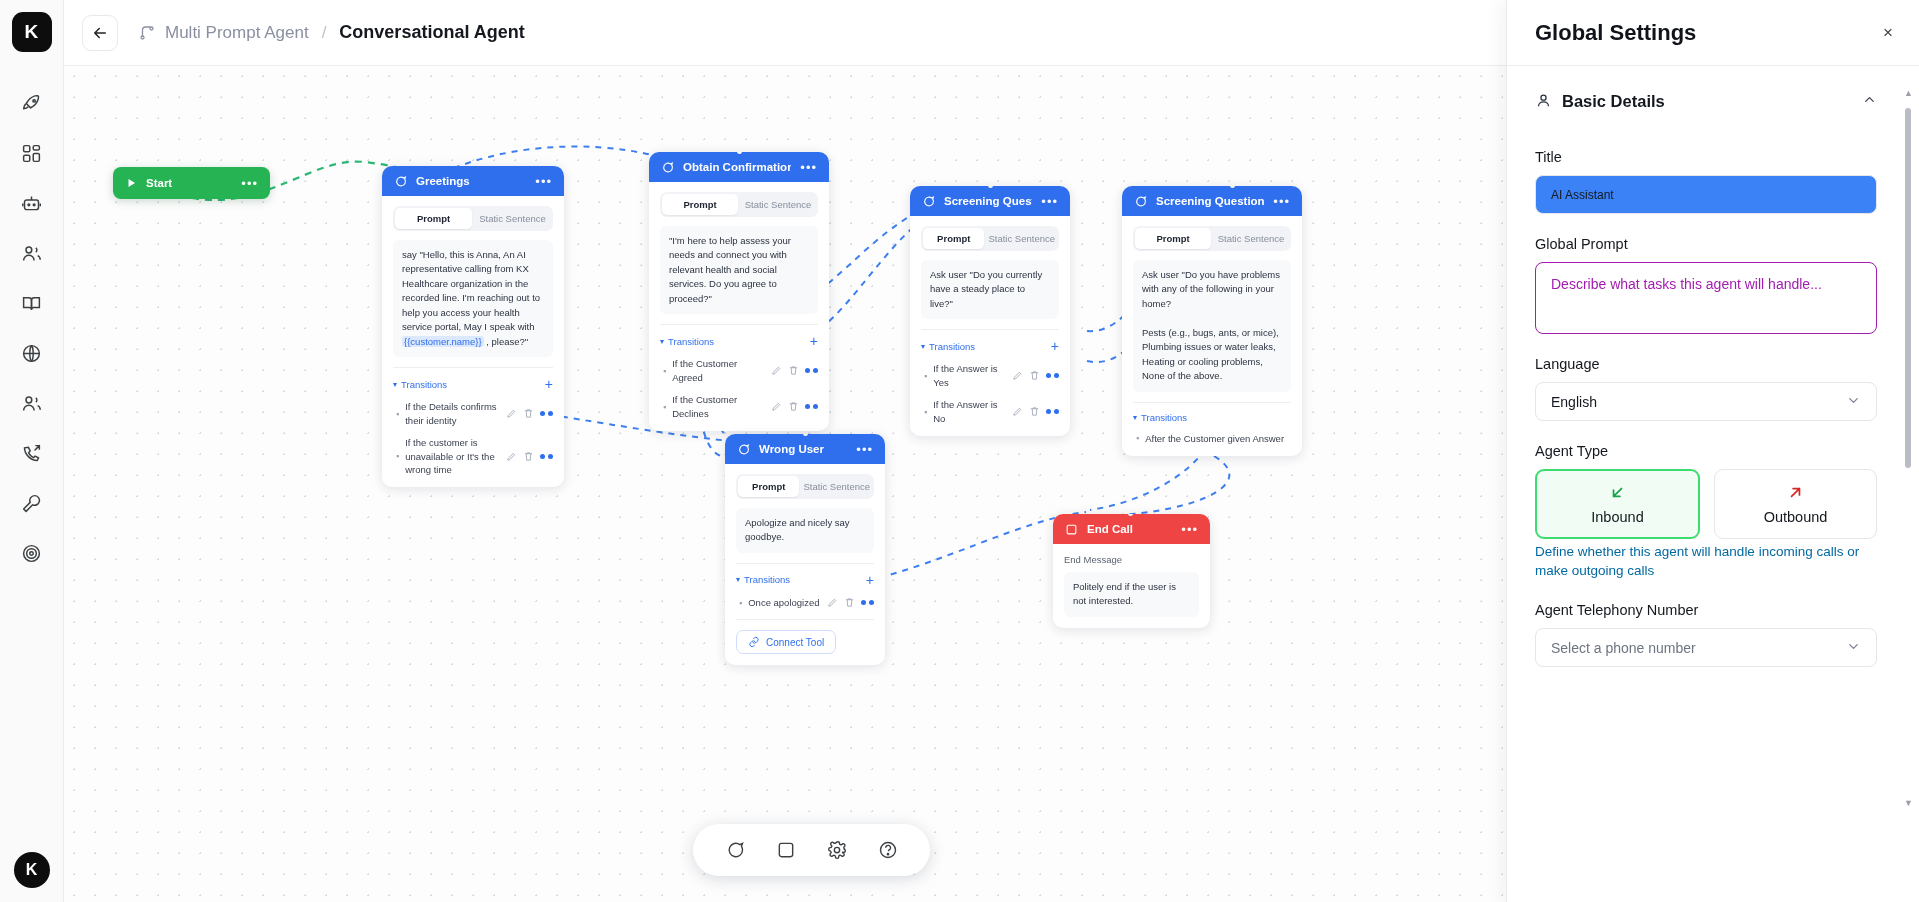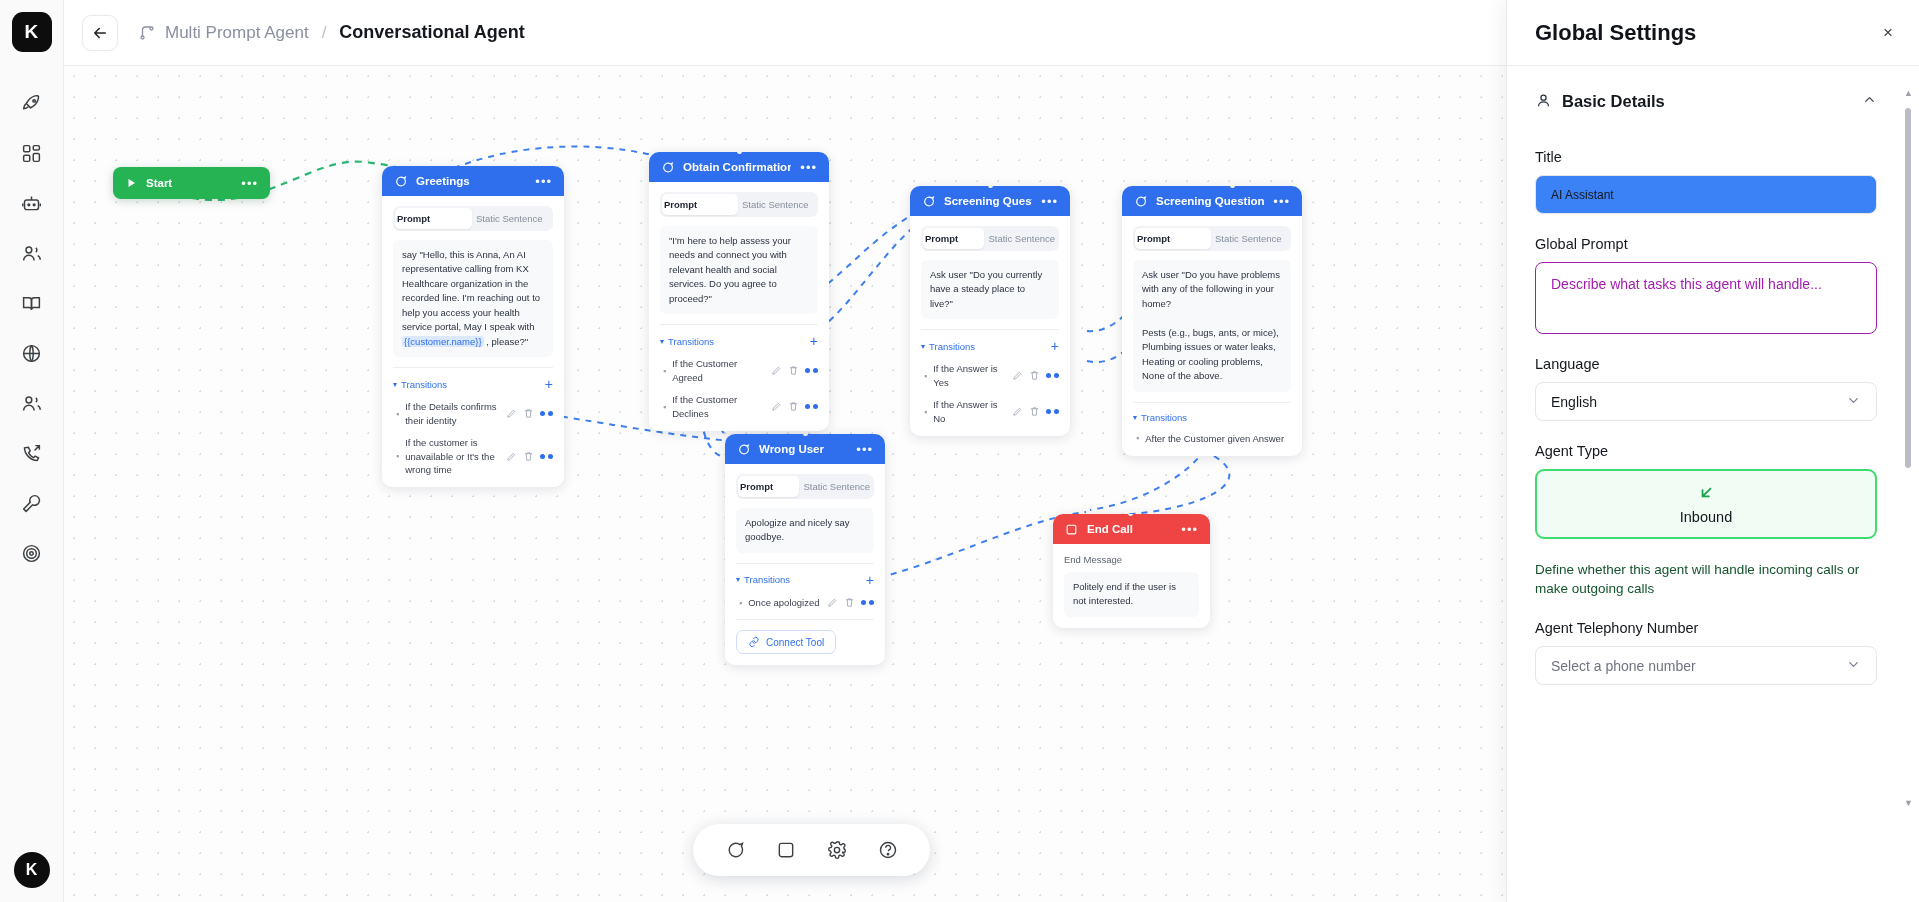--- a/index.html
+++ b/index.html
@@ -60,21 +60,21 @@
   .node-head.blue { background:#2f6fed; }
   .node-head.red { background:#ef4444; }
   .node-head svg { width:13px; height:13px; flex:none; }
   .node-title { font-size:11.5px; font-weight:700; white-space:nowrap;
     overflow:hidden; }
   .node-dots { margin-left:auto; font-size:13px; letter-spacing:1px;
     opacity:.95; line-height:1; }
   .node-body { padding:10px 11px 11px; }
   .tabs { display:flex; background:#f1f3f7; border-radius:7px; padding:2px;
     gap:2px; }
-  .tab { flex:1; text-align:left; font-size:9.5px; padding:5px 2px;
+  .tab { flex:1; text-align:center; font-size:9.5px; padding:5px 2px;
     border-radius:5px; color:#878e9c; white-space:nowrap; }
   .tab.active { background:#fff; color:#1d2330; font-weight:600;
     box-shadow:0 1px 2px rgba(0,0,0,.07); }
   .ptext { margin-top:9px; background:#f8f9fb; border-radius:6px;
     padding:8px 9px; font-size:9.5px; line-height:1.52; color:#2b3240; }
   .var { background:#dbe8fd; color:#2f6fed; border-radius:3px; padding:0 2px; }
   .sep { height:1px; background:#eceef2; margin:10px 0 0; }
   .trans-hd { display:flex; align-items:center; margin-top:9px; }
   .trans-lbl { font-size:9.5px; color:#2f6fed; display:flex; align-items:center;
     gap:4px; }
@@ -146,21 +146,21 @@
   .select .chev svg { width:15px; height:15px; }
   .select.placeholder { color:#6e7482; }
   .gap { height:22px; }
   .type-row { display:flex; gap:14px; }
   .type-card { flex:1; height:70px; border:1px solid #e4e6ea; border-radius:9px;
     display:flex; flex-direction:column; align-items:center;
     justify-content:center; gap:7px; background:#fff; }
   .type-card.sel { border:2px solid #3ddc6e; background:#f1fdf4; }
   .type-card svg { width:19px; height:19px; }
   .type-lbl { font-size:14.5px; color:#14181f; }
-  .helper { font-size:13.5px; color:#14532d; line-height:1.42; margin-top:21px; }
+  .helper { font-size:13.5px; color:#0369a1; line-height:1.42; margin-top:3px; }
   .pscroll { position:absolute; right:8px; top:22px; width:6px; height:720px; }
   .pscroll .track { position:absolute; top:12px; bottom:12px; left:0; width:6px;
     background:#fff; }
   .pscroll .thumb { position:absolute; top:20px; left:0; width:6px; height:360px;
     background:#b8bcc4; border-radius:3px; }
   .pscroll .ar { position:absolute; left:-1px; color:#9aa0aa; font-size:9px; }
 </style>
 </head>
 <body>
 
@@ -636,20 +636,26 @@
 
       <div class="gap"></div>
       <div class="field-lbl">Agent Type</div>
       <div class="type-row">
         <div class="type-card sel">
           <svg viewBox="0 0 24 24" fill="none" stroke="#17a34a" stroke-width="2.2" stroke-linecap="round" stroke-linejoin="round">
               <path d="M17 7L7 17M7 9v8h8"></path>
             </svg>
           <span class="type-lbl">Inbound</span>
         </div>
+        <div class="type-card">
+          <svg viewBox="0 0 24 24" fill="none" stroke="#dc2626" stroke-width="2.2" stroke-linecap="round" stroke-linejoin="round">
+              <path d="M7 17L17 7M9 7h8v8"></path>
+            </svg>
+          <span class="type-lbl">Outbound</span>
+        </div>
       </div>
       <div class="helper">Define whether this agent will handle incoming calls or make outgoing calls</div>
 
       <div class="gap"></div>
       <div class="field-lbl">Agent Telephony Number</div>
       <div class="select placeholder">
         <span>Select a phone number</span>
         <span class="chev"><svg viewBox="0 0 24 24" fill="none" stroke="currentColor" stroke-width="2" stroke-linecap="round" stroke-linejoin="round">
               <path d="M6 9l6 6 6-6"></path>
             </svg></span>

